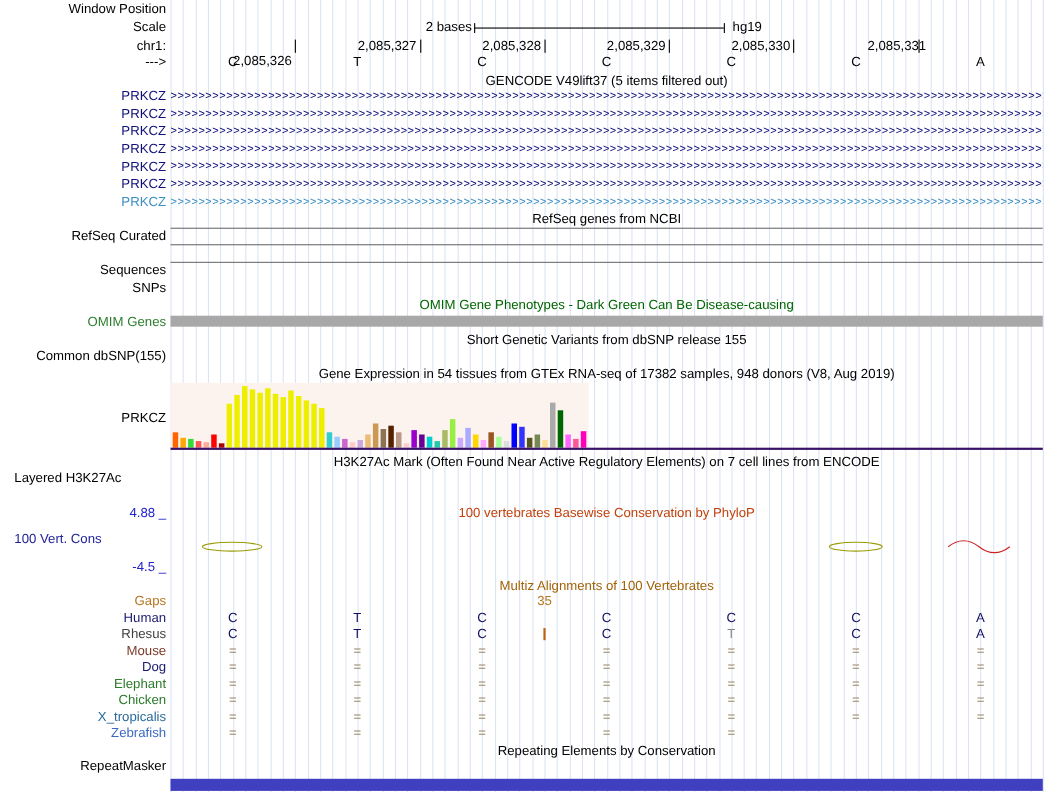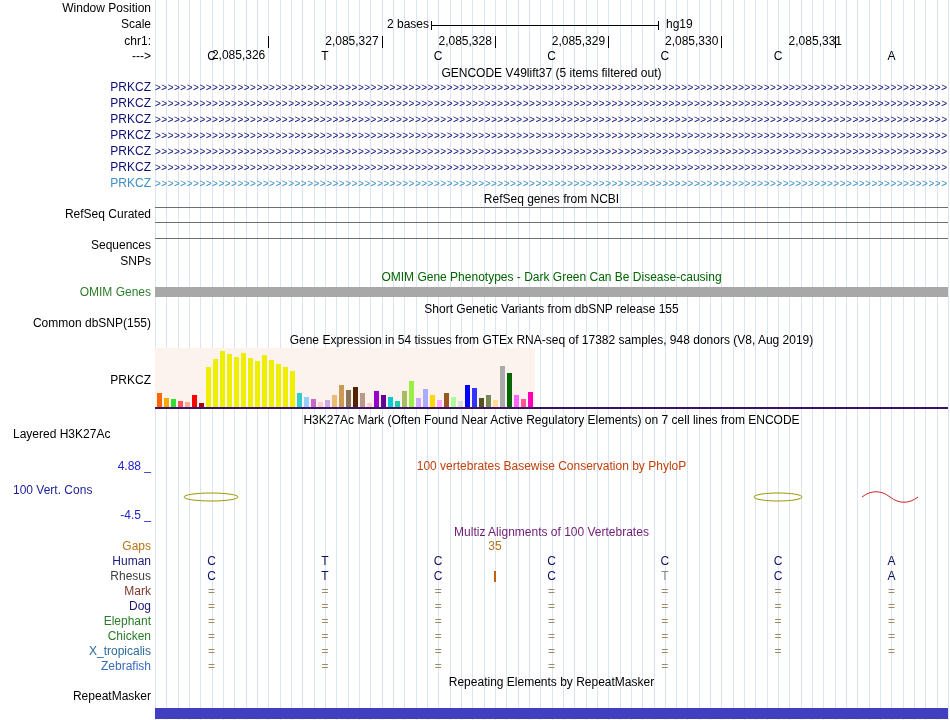--- a/index.html
+++ b/index.html
@@ -238,42 +238,42 @@
   <div class="row-label" style="top: 460px; color: rgb(34, 34, 204);">4.88 _</div>
   <div class="heading" style="top: 460px; color: #c2410c;">100 vertebrates Basewise Conservation by PhyloP</div>
   <div class="row-label-left" style="top: 484px; color: rgb(34, 34, 154);">100 Vert. Cons</div>
   <svg class="abs" style="left:155px;top:488px" width="793" height="18">
     <ellipse cx="56" cy="9" rx="27" ry="4" fill="none" stroke="#9a9a00" stroke-width="1"></ellipse>
     <ellipse cx="623" cy="9" rx="24" ry="4" fill="none" stroke="#9a9a00" stroke-width="1"></ellipse>
     <path d="M707 9 C716 2 726 2 735 9 C744 16 754 16 763 9" fill="none" stroke="#cc2222" stroke-width="1"></path>
   </svg>
   <div class="row-label" style="top: 509px; color: rgb(34, 34, 204);">-4.5 _</div>
 
-  <div class="heading" style="top: 526px; color: #701a75;">Multiz Alignments of 100 Vertebrates</div>
+  <div class="heading" style="top: 526px; color: #a16207;">Multiz Alignments of 100 Vertebrates</div>
   <div class="row-label" style="top: 540px; color: rgb(184, 116, 26);">Gaps</div>
   <div class="gapcount" style="color: rgb(184, 116, 26);">35</div>
   <div>
       <div class="row-label" style="top: 555px; color: rgb(26, 26, 112);">Human</div>
       <div class="baseletter" style="left: 199.6px; top: 555px; color: rgb(16, 16, 96);">C</div>
       <div class="baseletter" style="left: 312.9px; top: 555px; color: rgb(16, 16, 96);">T</div>
       <div class="baseletter" style="left: 426.2px; top: 555px; color: rgb(16, 16, 96);">C</div>
       <div class="baseletter" style="left: 539.5px; top: 555px; color: rgb(16, 16, 96);">C</div>
       <div class="baseletter" style="left: 652.8px; top: 555px; color: rgb(16, 16, 96);">C</div>
       <div class="baseletter" style="left: 766.1px; top: 555px; color: rgb(16, 16, 96);">C</div>
       <div class="baseletter" style="left: 879.4px; top: 555px; color: rgb(16, 16, 96);">A</div>
       <div class="row-label" style="top: 570px; color: #404040;">Rhesus</div>
       <div class="baseletter" style="left: 199.6px; top: 570px; color: rgb(16, 16, 96);">C</div>
       <div class="baseletter" style="left: 312.9px; top: 570px; color: rgb(16, 16, 96);">T</div>
       <div class="baseletter" style="left: 426.2px; top: 570px; color: rgb(16, 16, 96);">C</div>
       <div class="baseletter" style="left: 539.5px; top: 570px; color: rgb(16, 16, 96);">C</div>
       <div class="baseletter" style="left: 652.8px; top: 570px; color: rgb(138, 138, 138);">T</div>
       <div class="baseletter" style="left: 766.1px; top: 570px; color: rgb(16, 16, 96);">C</div>
       <div class="baseletter" style="left: 879.4px; top: 570px; color: rgb(16, 16, 96);">A</div>
       <div class="abs" style="left: 493.9px; top: 571px; width: 2px; height: 11px; background: rgb(192, 96, 16);"></div>
-      <div class="row-label" style="top: 585px; color: rgb(122, 58, 40);">Mark</div>
+      <div class="row-label" style="top: 585px; color: rgb(122, 58, 40);">Mouse</div>
       <div class="baseletter" style="left: 199.6px; top: 585px; color: rgb(154, 138, 102);">=</div>
       <div class="baseletter" style="left: 312.9px; top: 585px; color: rgb(154, 138, 102);">=</div>
       <div class="baseletter" style="left: 426.2px; top: 585px; color: rgb(154, 138, 102);">=</div>
       <div class="baseletter" style="left: 539.5px; top: 585px; color: rgb(154, 138, 102);">=</div>
       <div class="baseletter" style="left: 652.8px; top: 585px; color: rgb(154, 138, 102);">=</div>
       <div class="baseletter" style="left: 766.1px; top: 585px; color: rgb(154, 138, 102);">=</div>
       <div class="baseletter" style="left: 879.4px; top: 585px; color: rgb(154, 138, 102);">=</div>
       <div class="row-label" style="top: 600px; color: rgb(26, 26, 112);">Dog</div>
       <div class="baseletter" style="left: 199.6px; top: 600px; color: rgb(154, 138, 102);">=</div>
       <div class="baseletter" style="left: 312.9px; top: 600px; color: rgb(154, 138, 102);">=</div>
@@ -307,17 +307,17 @@
       <div class="baseletter" style="left: 766.1px; top: 645px; color: rgb(154, 138, 102);">=</div>
       <div class="baseletter" style="left: 879.4px; top: 645px; color: rgb(154, 138, 102);">=</div>
       <div class="row-label" style="top: 660px; color: rgb(58, 106, 192);">Zebrafish</div>
       <div class="baseletter" style="left: 199.6px; top: 660px; color: rgb(154, 138, 102);">=</div>
       <div class="baseletter" style="left: 312.9px; top: 660px; color: rgb(154, 138, 102);">=</div>
       <div class="baseletter" style="left: 426.2px; top: 660px; color: rgb(154, 138, 102);">=</div>
       <div class="baseletter" style="left: 539.5px; top: 660px; color: rgb(154, 138, 102);">=</div>
       <div class="baseletter" style="left: 652.8px; top: 660px; color: rgb(154, 138, 102);">=</div>
     </div>
 
-  <div class="heading" style="top:676px">Repeating Elements by RepeatMasker</div>
+  <div class="heading" style="top:676px">Repeating Elements by Conservation</div>
   <div class="row-label" style="top:690px">RepeatMasker</div>
   <div class="blockbar" style="top: 708px; height: 11px; background: rgb(63, 63, 191);"></div>
 
 </div>
 
 </body></html>

